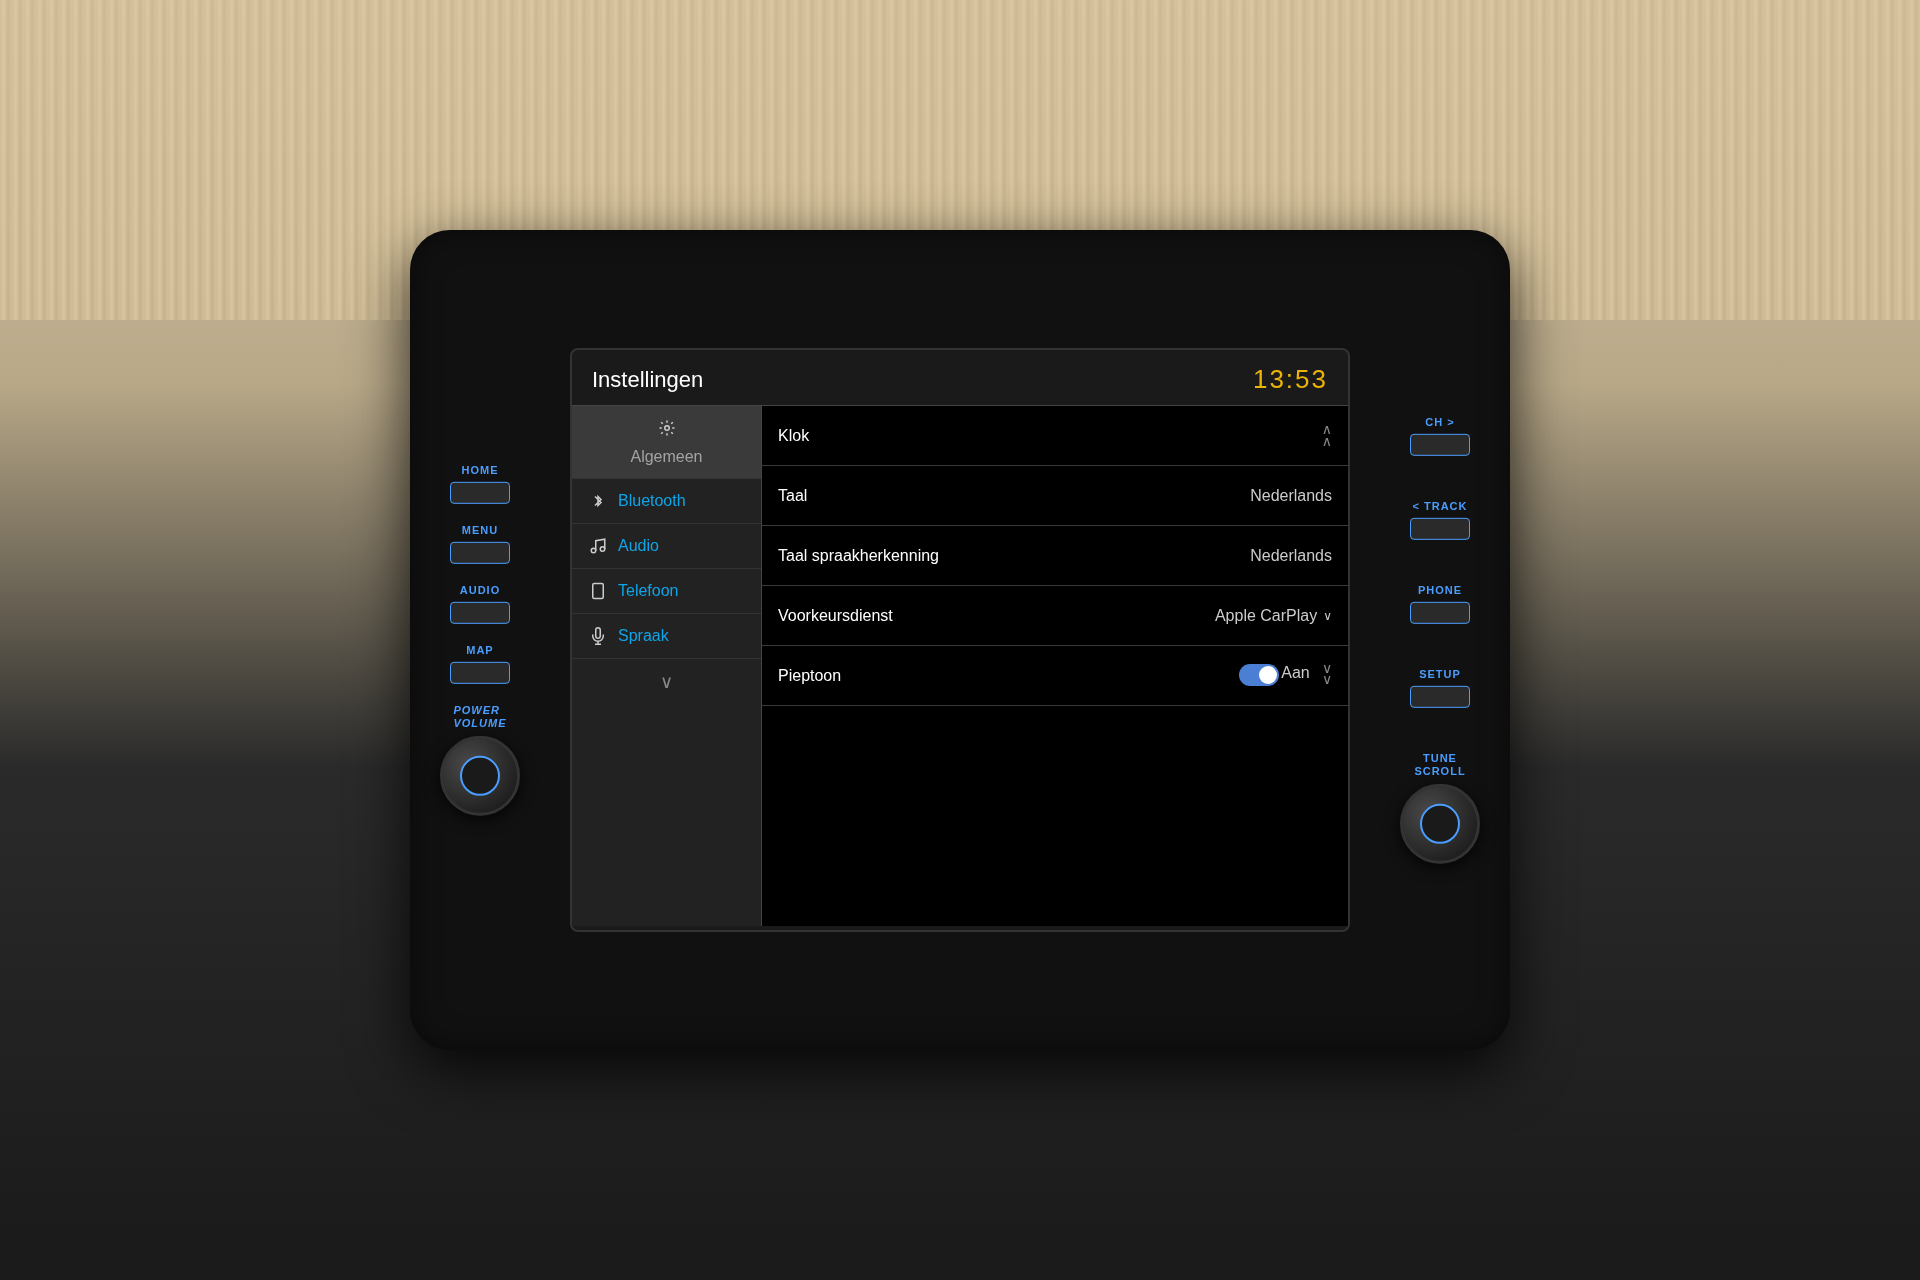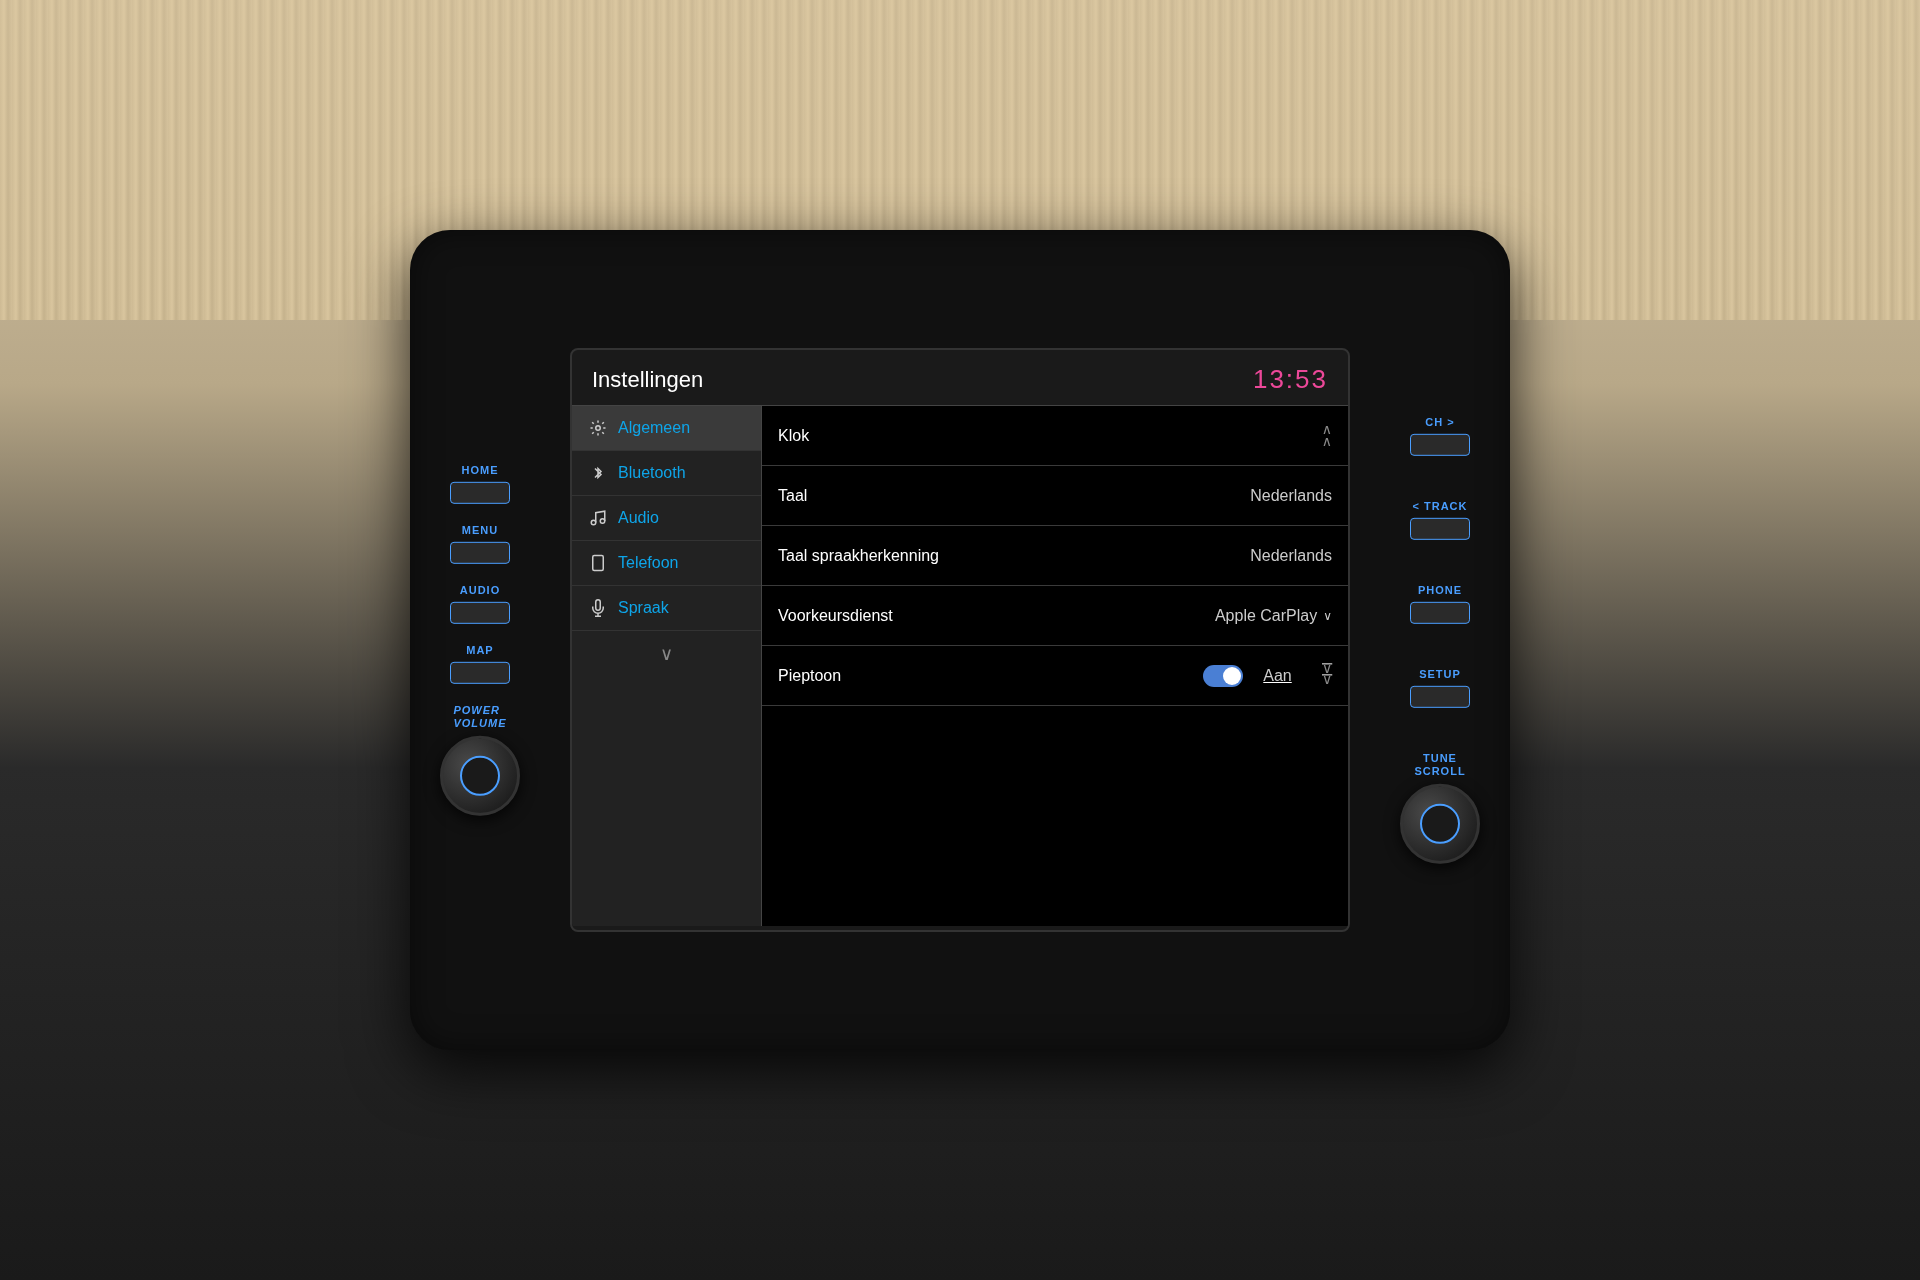--- a/index.html
+++ b/index.html
@@ -73,21 +73,21 @@
       border-bottom: 1px solid #444;
     }
 
     .screen-title {
       color: #ffffff;
       font-size: 22px;
       font-weight: 400;
     }
 
     .screen-time {
-      color: #ec4899;
+      color: #eab308;
       font-size: 26px;
       font-weight: 300;
       letter-spacing: 2px;
     }
 
     
     .screen-body {
       display: flex;
       height: calc(100% - 60px);
     }
@@ -106,21 +106,22 @@
       padding: 12px 16px;
       color: #0ea5e9;
       font-size: 16px;
       gap: 10px;
       border-bottom: 1px solid #333;
       cursor: pointer;
     }
 
     .sidebar-item.active {
       background: #3a3a3a;
-      color: #0ea5e9;
+      color: #a3a3a3;
+      flex-direction: column;
     }
 
     .sidebar-item-icon {
       width: 20px;
       height: 20px;
       display: flex;
       align-items: center;
       justify-content: center;
       font-size: 16px;
     }
@@ -164,23 +165,22 @@
     .row-value {
       color: #cccccc;
       display: flex;
       align-items: center;
       gap: 6px;
     }
 
     
     .toggle-container {
       display: flex;
-      align-items: center;
-      gap: 20px;
-      text-decoration: underline;
+      align-items: flex-start;
+      gap: 2px;
     }
 
     .toggle-switch {
       width: 40px;
       height: 22px;
       background: #4a7fd4;
       border-radius: 11px;
       position: relative;
     }
 

